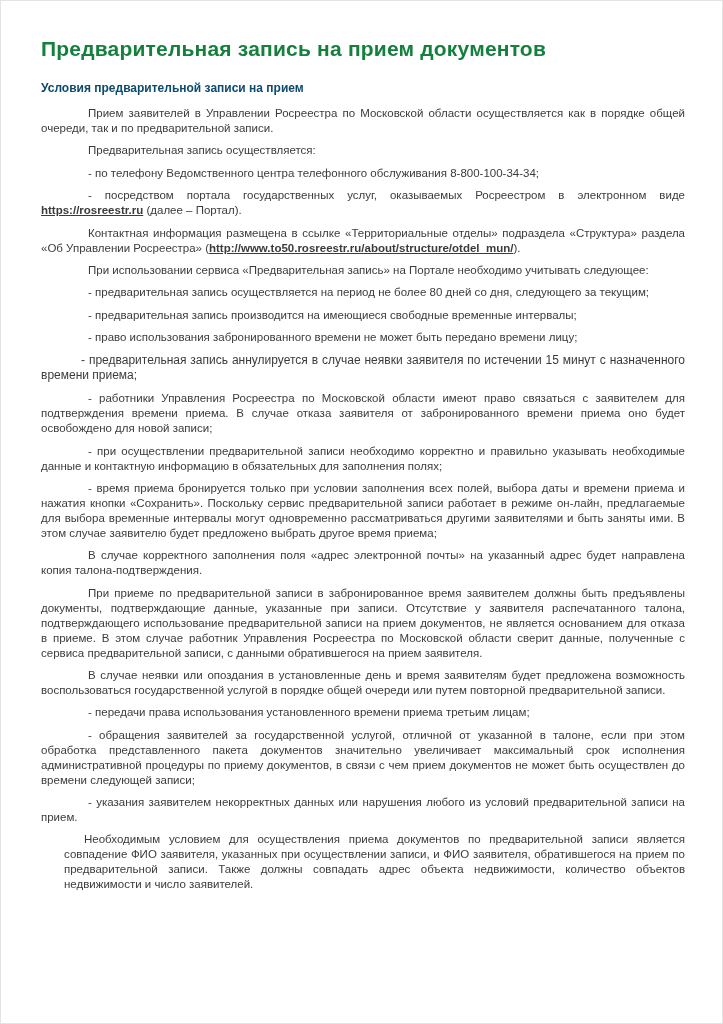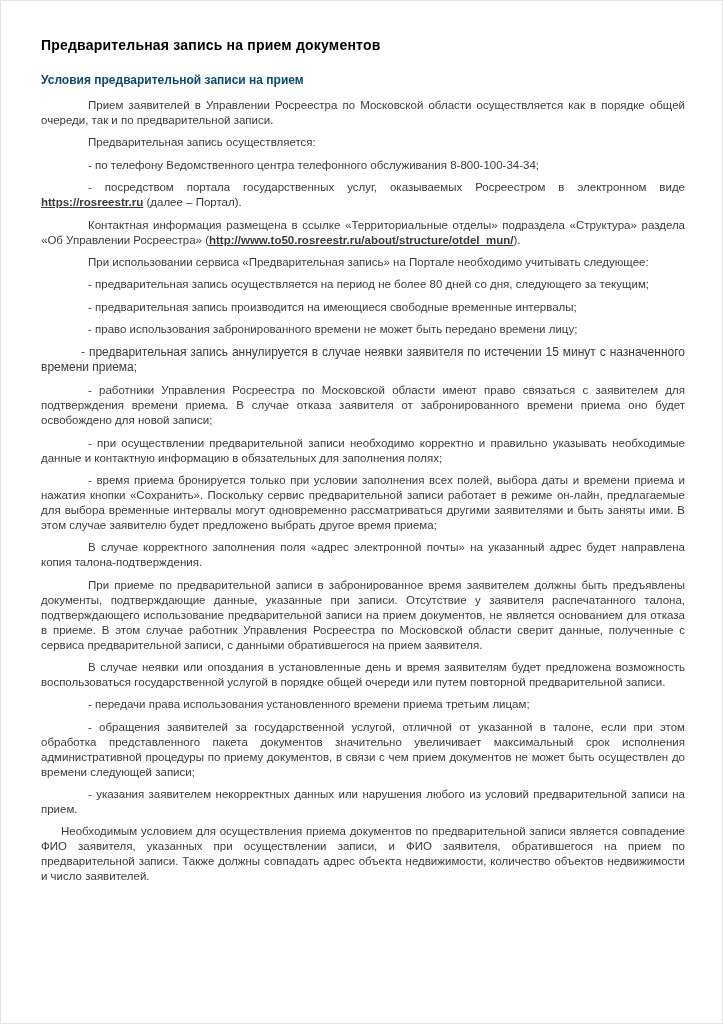--- a/index.html
+++ b/index.html
@@ -14,23 +14,23 @@
     box-sizing: border-box;
     background: #ffffff;
     border: 1px solid #e3e3e3;
     padding: 36px 37px 0 40px;
     font-family: "Liberation Sans", "DejaVu Sans", sans-serif;
     color: #3b3b3b;
     overflow: hidden;
   }
   .doc-title {
     margin: 0 0 20px 0;
-    font-size: 14px;
+    font-size: 21px;
     font-weight: bold;
-    color: #000000;
+    color: #15803d;
     letter-spacing: 0.2px;
   }
   .section-heading {
     margin: 16px 0 11px 0;
     font-size: 12px;
     font-weight: bold;
     color: #0c4a6e;
   }
   .para {
     margin: 0 0 7.5px 0;
@@ -38,20 +38,21 @@
     line-height: 1.3;
     text-align: justify;
     text-indent: 47px;
   }
   .para.large {
     font-size: 12px;
     text-indent: 40px;
   }
   .para.small-indent {
     text-indent: 20px;
+    margin-left: 23px;
   }
   .doc-link {
     color: #3b3b3b;
     text-decoration: underline;
     cursor: pointer;
     font-weight: bold;
   }
 </style>
 </head>
 <body>

